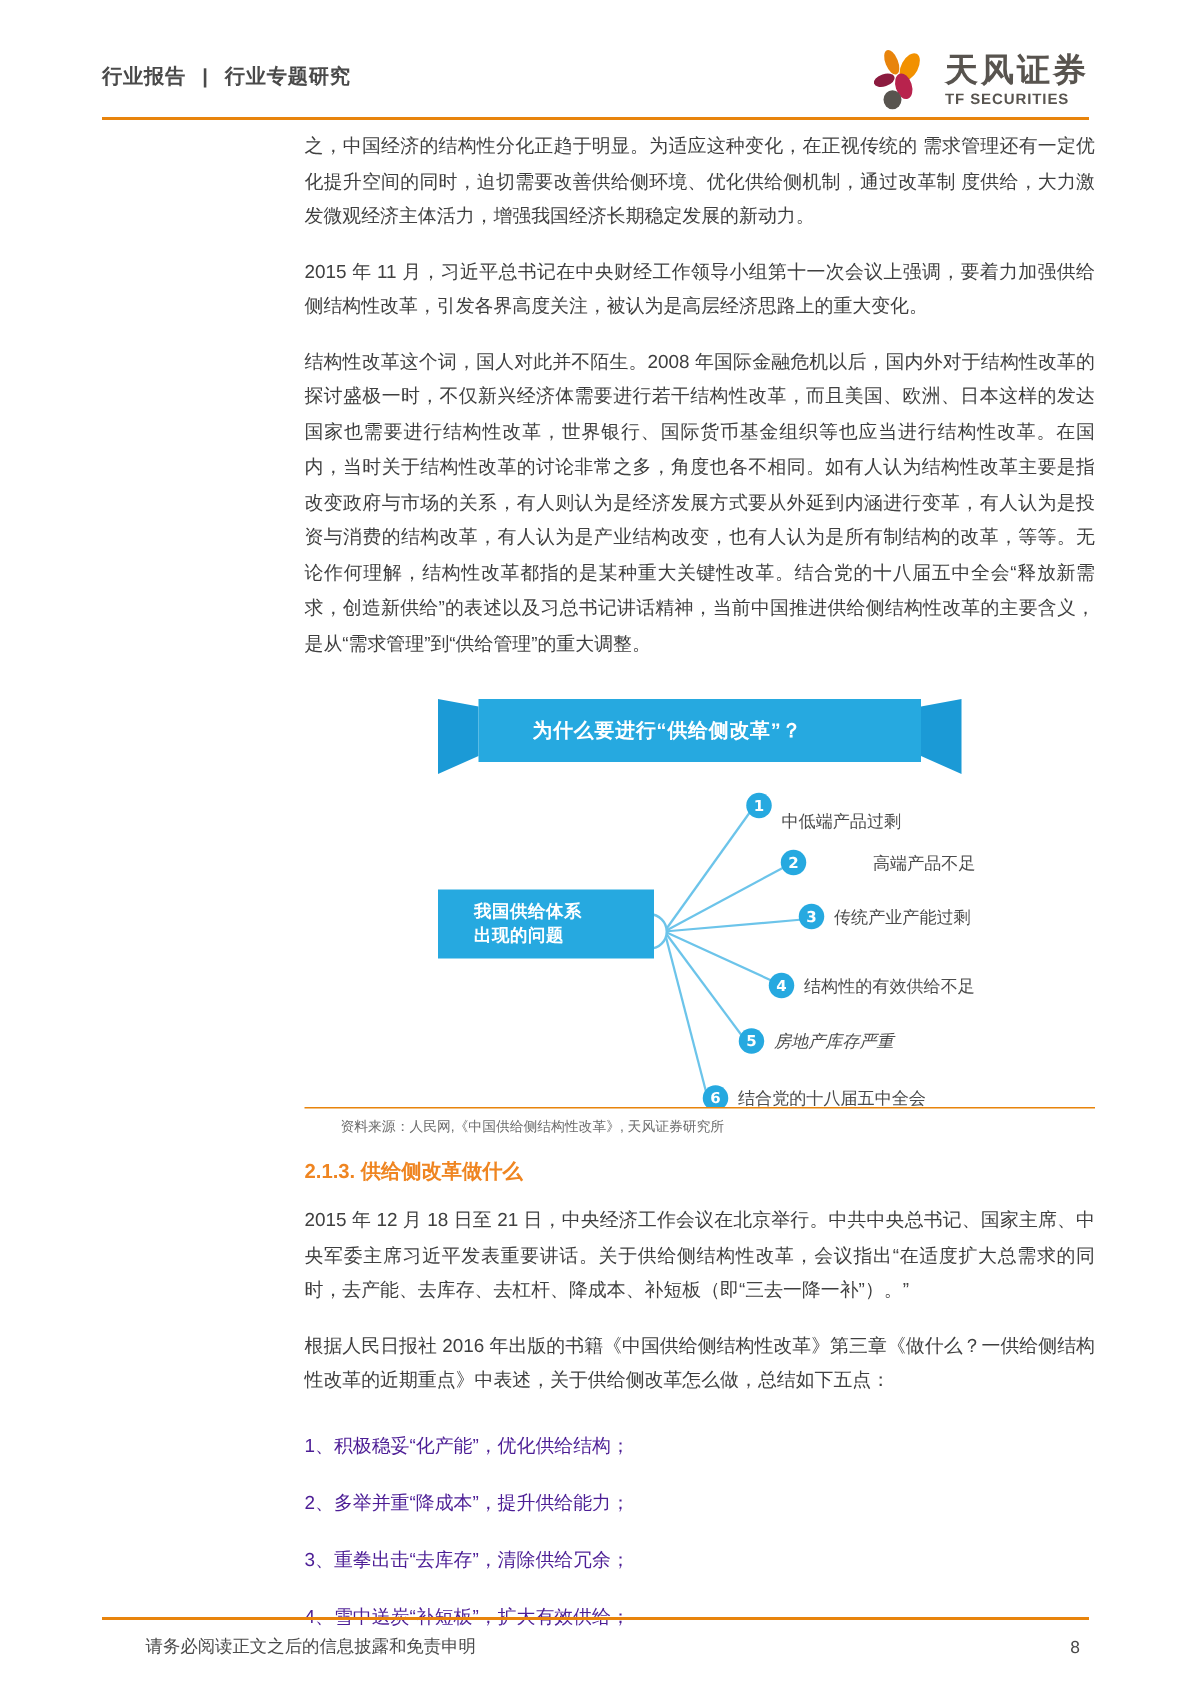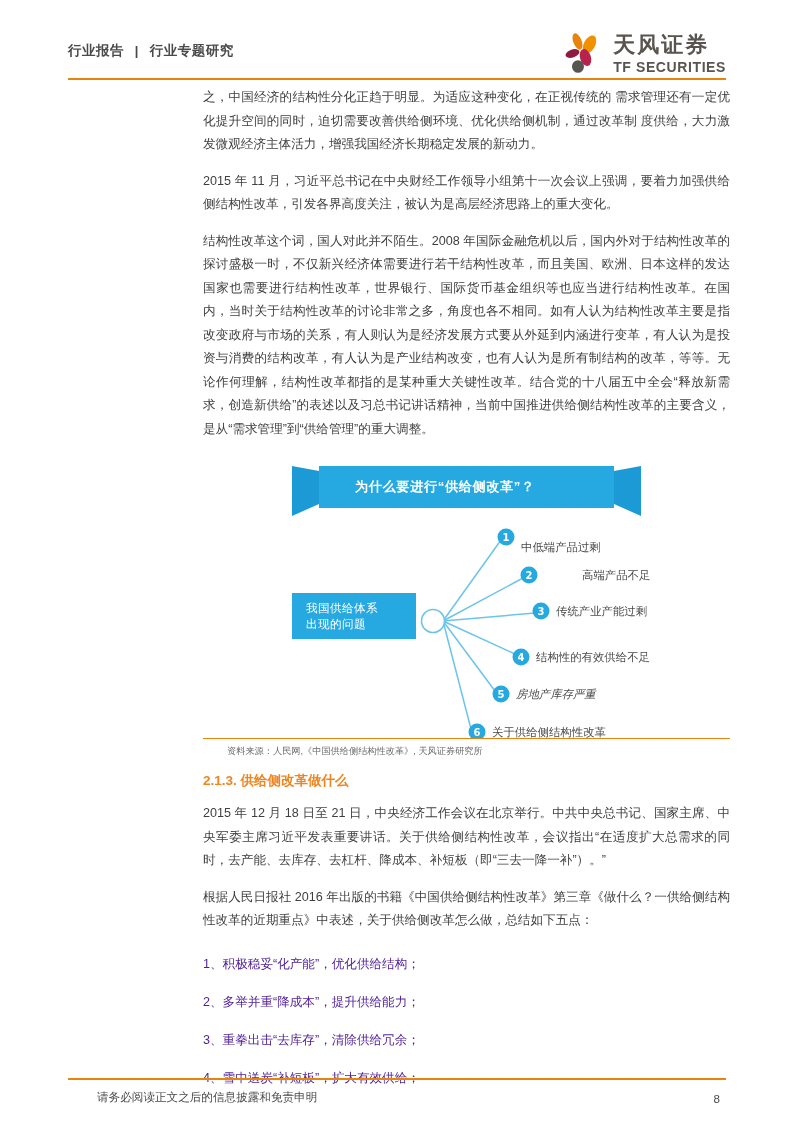--- a/index.html
+++ b/index.html
@@ -64,21 +64,21 @@
     line-height: 1;
   }
   .brand-cn {
     font-size: 22px;
     font-weight: bold;
     color: #58544f;
     letter-spacing: 2px;
     white-space: nowrap;
   }
   .brand-en {
-    font-size: 14px;
+    font-size: 10px;
     font-weight: bold;
     color: #58544f;
     letter-spacing: 0.6px;
     margin-top: 4px;
     white-space: nowrap;
   }
   .header-rule {
     position: absolute;
     left: 68px;
     top: 78px;
@@ -153,23 +153,23 @@
     font-family: "DejaVu Serif", "Liberation Serif", serif;
     font-size: 11.4px;
     color: #4b4b4b;
     white-space: nowrap;
   }
   .hub-box {
     position: absolute;
     background: #26a9e0;
     color: #ffffff;
     font-size: 11.6px;
-    font-weight: normal;
+    font-weight: bold;
     line-height: 16px;
-    padding: 7px 14px;
+    padding: 7px 24px;
     letter-spacing: 0.4px;
     white-space: pre-line;
   }
   .banner-text {
     position: absolute;
     color: #ffffff;
     font-size: 13.2px;
     font-weight: bold;
     letter-spacing: 0.6px;
     white-space: nowrap;
@@ -274,21 +274,21 @@
       <div class="banner-text" style="left:152px; top:18px;">为什么要进行“供给侧改革”？</div>
 
       <div class="hub-box" style="left:89px; top:133px; width:96px;">我国供给体系
 出现的问题</div>
 
       <div class="node-label" style="left:318px; top:80px;">中低端产品过剩</div>
       <div class="node-label" style="left:349px; top:108px;margin-left:30px;">高端产品不足</div>
       <div class="node-label" style="left:353px; top:144px;">传统产业产能过剩</div>
       <div class="node-label" style="left:333px; top:190px;">结构性的有效供给不足</div>
       <div class="node-label" style="left:313px; top:227px;font-style:italic;">房地产库存严重</div>
-      <div class="node-label" style="left:289px; top:265px;">关于供给侧结构性改革</div>
+      <div class="node-label" style="left:289px; top:265px;">结合党的十八届五中全会</div>
     </div>
 
     <div class="fig-source">资料来源：人民网,《中国供给侧结构性改革》, 天风证券研究所</div>
 
     <div class="sec-head">2.1.3. 供给侧改革做什么</div>
 
     <p class="para">2015 年 12 月 18 日至 21 日，中央经济工作会议在北京举行。中共中央总书记、国家主席、中央军委主席习近平发表重要讲话。关于供给侧结构性改革，会议指出“在适度扩大总需求的同时，去产能、去库存、去杠杆、降成本、补短板（即“三去一降一补”）。”</p>
     <p class="para">根据人民日报社 2016 年出版的书籍《中国供给侧结构性改革》第三章《做什么？一供给侧结构性改革的近期重点》中表述，关于供给侧改革怎么做，总结如下五点：</p>
 
     <div style="height:8px"></div>

